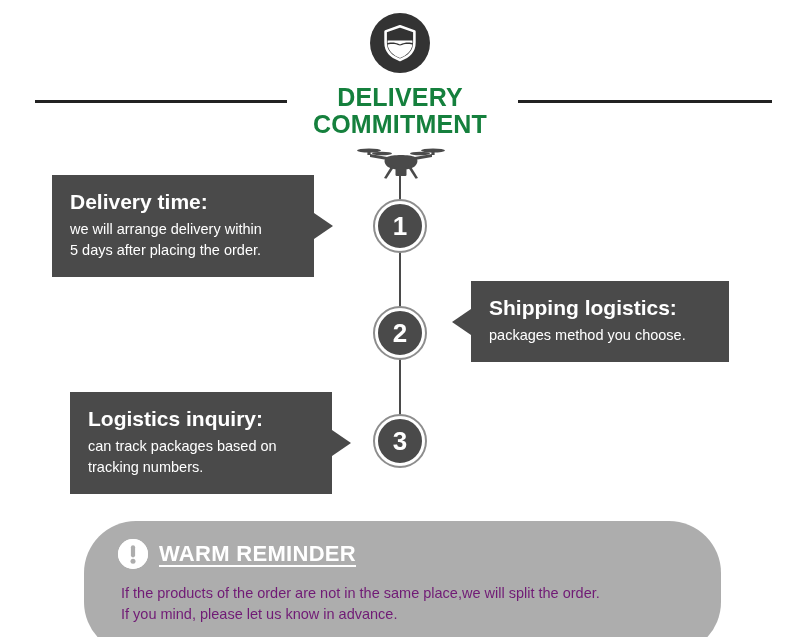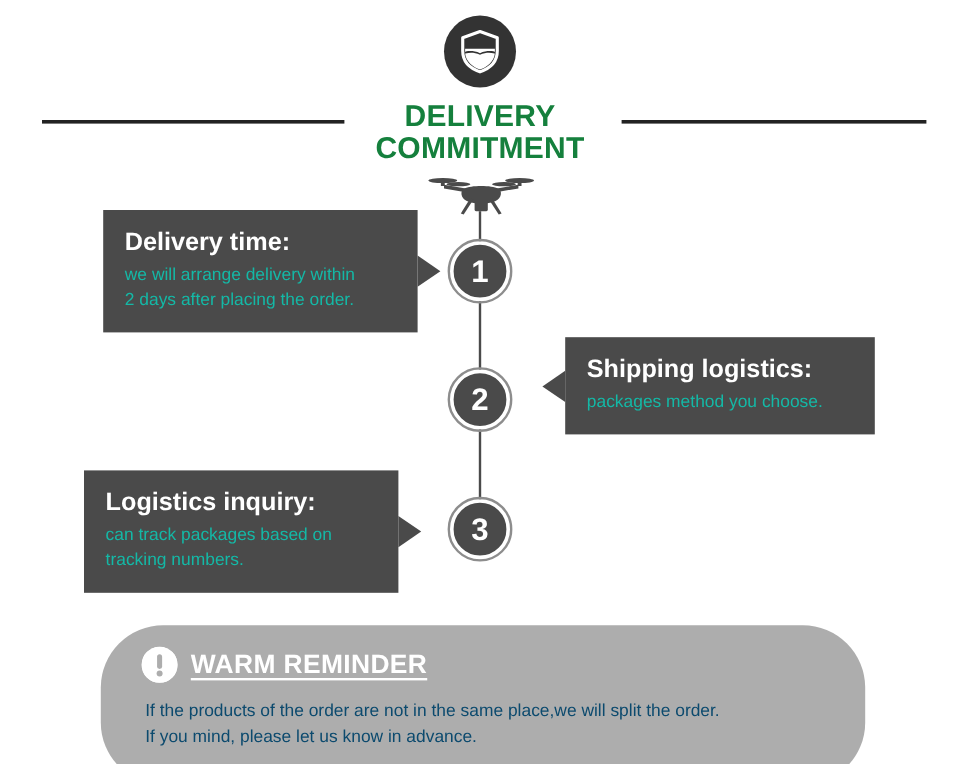--- a/index.html
+++ b/index.html
@@ -113,21 +113,21 @@
     font-size: 21px;
     font-weight: bold;
     line-height: 1.25;
     margin-bottom: 4px;
     white-space: nowrap;
   }
   .info-box .body {
     font-size: 14.5px;
     line-height: 1.45;
     font-weight: normal;
-    color: #14b8a6;
+    color: #ffffff;
   }
   .info-box .body .ln { display: block; white-space: nowrap; }
 
   
   .info-box .ptr {
     position: absolute;
     width: 0;
     height: 0;
   }
   .ptr.right {
@@ -140,21 +140,21 @@
   }
   .ptr.left {
     left: -19px;
     top: 50%;
     margin-top: -13px;
     border-top: 13px solid transparent;
     border-bottom: 13px solid transparent;
     border-right: 19px solid #4a4a4a;
   }
 
-  .box1 { left: 86px;  top: 175px; width: 262px; }
+  .box1 { left: 52px;  top: 175px; width: 262px; }
   .box2 { left: 471px; top: 281px; width: 258px; }
   .box3 { left: 70px;  top: 392px; width: 262px; }
 
   
   .reminder {
     position: absolute;
     left: 84px;
     top: 521px;
     width: 637px;
     height: 133px;
@@ -187,21 +187,21 @@
     text-decoration: underline;
     text-underline-offset: 4px;
     text-decoration-thickness: 2px;
     font-family: "Liberation Sans", sans-serif;
   }
   .reminder-body {
     margin-top: 12px;
     margin-left: 3px;
     font-size: 14.5px;
     line-height: 1.45;
-    color: #0c4a6e;
+    color: #701a75;
   }
   .reminder-body .ln { display: block; white-space: nowrap; }
 </style>
 </head>
 <body>
 
 <div id="page">
 
   <div class="shield-badge">
     <span>
@@ -253,21 +253,21 @@
     <span>2</span>
   </div>
   <div class="step-circle s3">
     <span>3</span>
   </div>
 
   <div class="info-box box1">
     <div class="title">Delivery time:</div>
     <div class="body">
       <span class="ln">we will arrange delivery within</span>
-      <span class="ln">2 days after placing the order.</span>
+      <span class="ln">5 days after placing the order.</span>
     </div>
     <span class="ptr right"></span>
   </div>
 
   <div class="info-box box2">
     <div class="title">Shipping logistics:</div>
     <div class="body">
       <span class="ln">packages method you choose.</span>
     </div>
     <span class="ptr left"></span>

